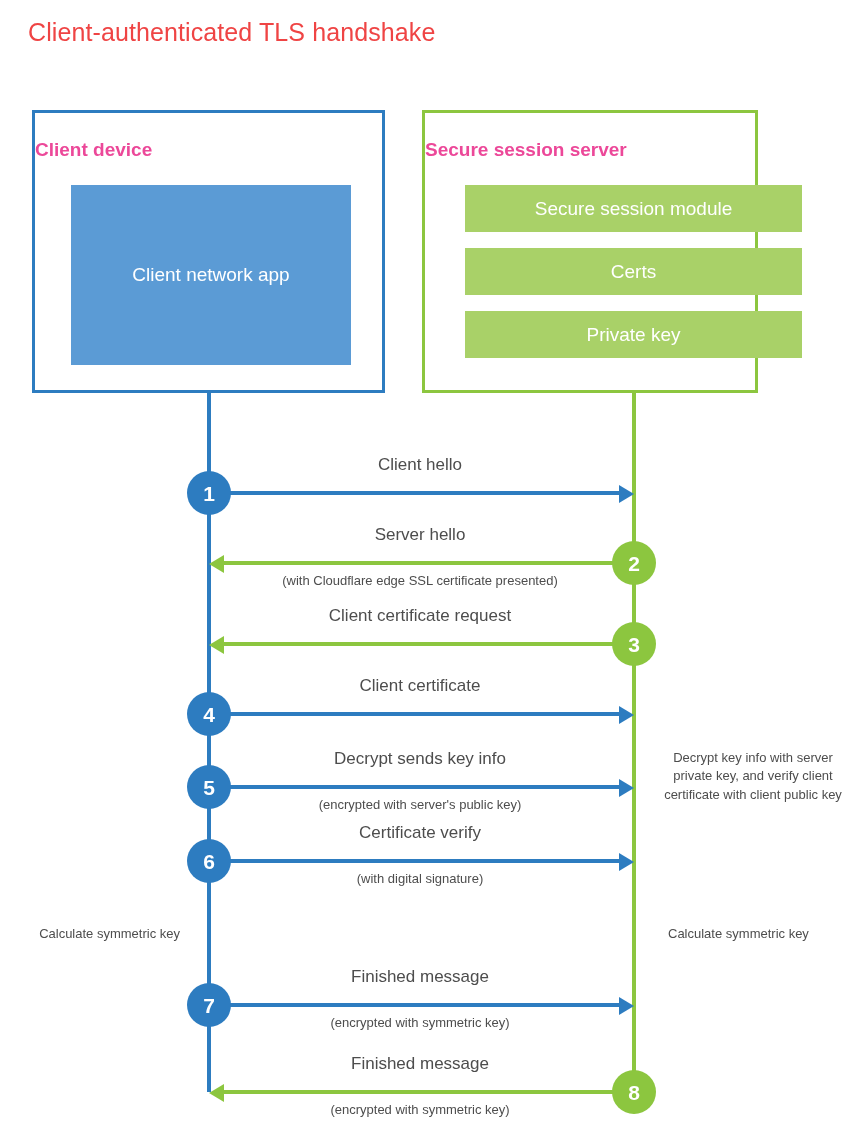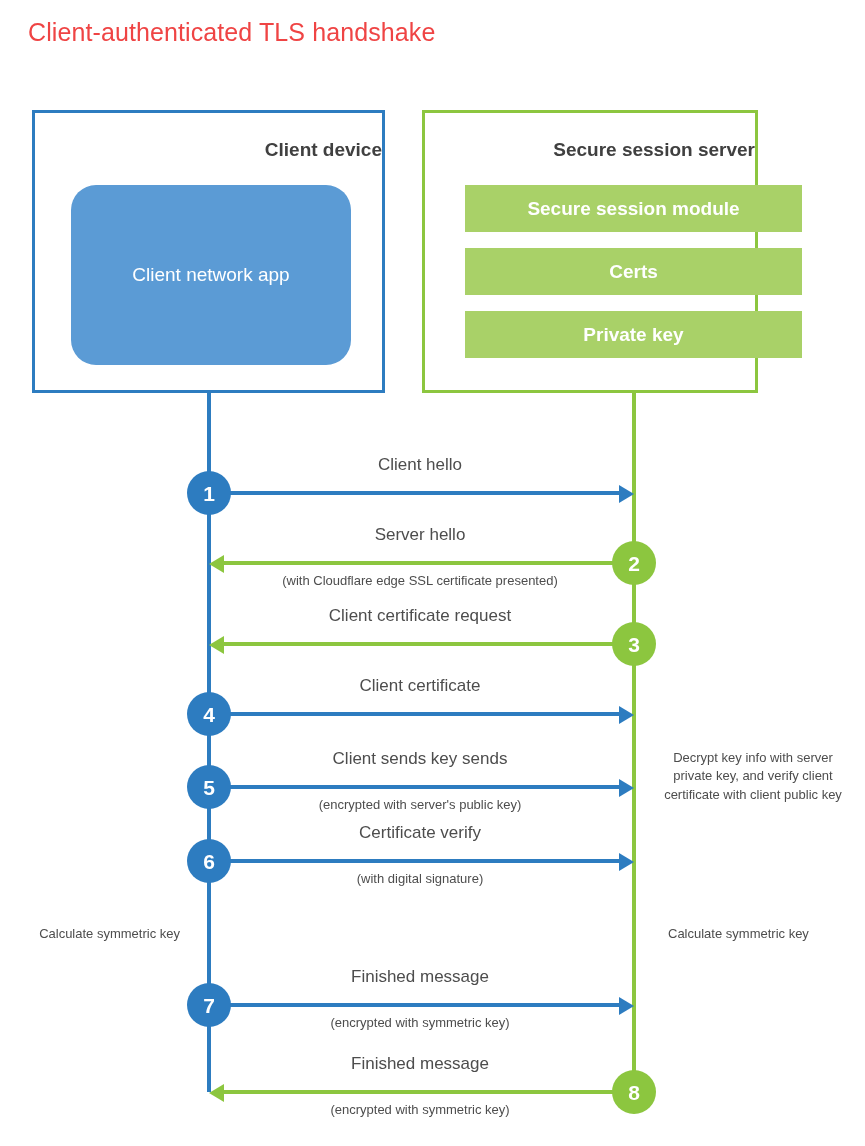--- a/index.html
+++ b/index.html
@@ -51,54 +51,52 @@
     top: 110px;
     width: 336px;
     height: 283px;
     border: 3px solid #8cc63f;
   }
   .actor-title {
     position: absolute;
     left: 0;
     right: 0;
     top: 26px;
-    text-align: right;
+    text-align: left;
     font-size: 19px;
     font-weight: bold;
-    color: #404040;
+    color: #ec4899;
   }
   #client-app-box {
     position: absolute;
     left: 36px;
     top: 72px;
     width: 280px;
     height: 180px;
     background: #5b9bd5;
     color: #ffffff;
     font-size: 19px;
     display: flex;
     align-items: center;
     justify-content: center;
     text-align: center;
     line-height: 1.3;
-    border-radius: 25px;
   }
   .server-bar {
     position: absolute;
     left: 40px;
     width: 337px;
     height: 47px;
     background: #a9d168;
     color: #ffffff;
     font-size: 19px;
     display: flex;
     align-items: center;
     justify-content: center;
     text-align: center;
-    font-weight: bold;
   }
   #server-bar-0 { top: 72px; }
   #server-bar-1 { top: 135px; }
   #server-bar-2 { top: 198px; }
 
   
   .lifeline {
     position: absolute;
     width: 4px;
   }
@@ -271,21 +269,21 @@
 
   <div class="msg to-server" style="top:714px">
     <div class="msg-label">Client certificate</div>
     <div class="arrow-line"></div>
     <div class="arrow-head"></div>
     <div class="step-badge">4</div>
     <div class="msg-sublabel"></div>
   </div>
 
   <div class="msg to-server" style="top:787px">
-    <div class="msg-label">Client sends key sends</div>
+    <div class="msg-label">Decrypt sends key info</div>
     <div class="arrow-line"></div>
     <div class="arrow-head"></div>
     <div class="step-badge">5</div>
     <div class="msg-sublabel">(encrypted with server's public key)</div>
   </div>
 
   <div class="msg to-server" style="top:861px">
     <div class="msg-label">Certificate verify</div>
     <div class="arrow-line"></div>
     <div class="arrow-head"></div>

